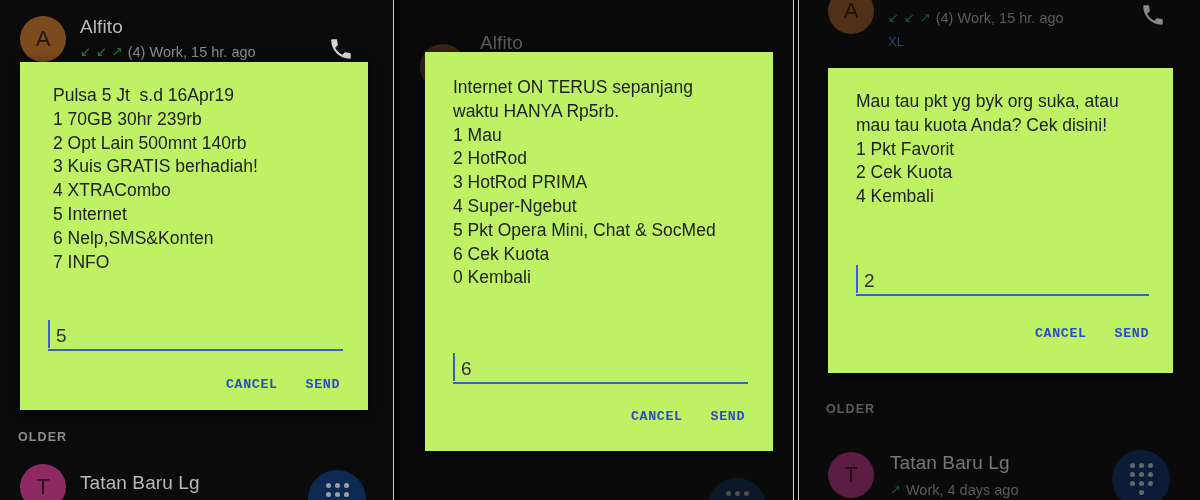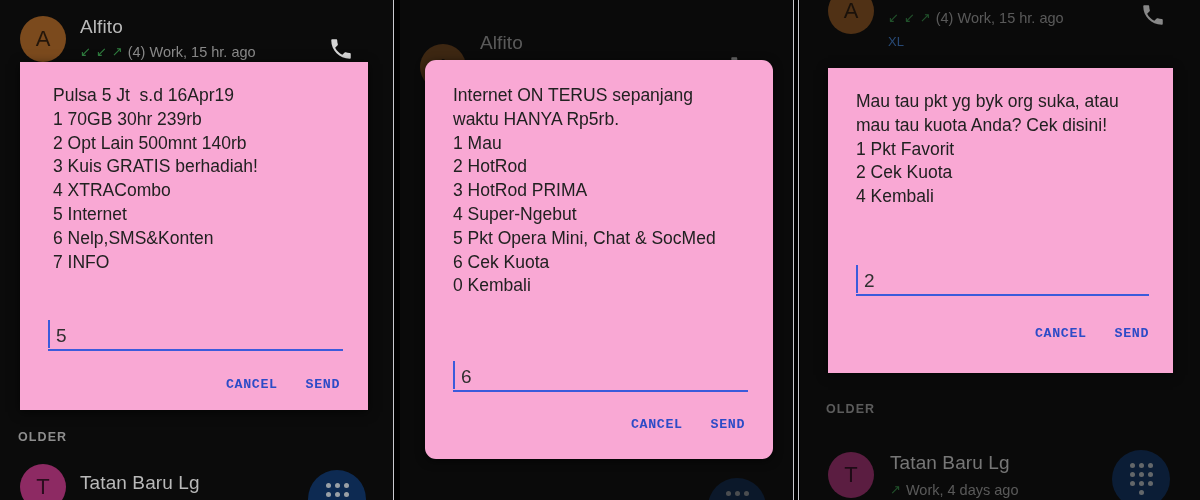--- a/index.html
+++ b/index.html
@@ -100,21 +100,21 @@
     grid-template-columns:repeat(3,5px);
     grid-template-rows:repeat(4,5px);
     gap:4px;
   }
   .dialpad i{display:block;width:5px;height:5px;border-radius:50%;background:#9aa0a6;}
   .dialpad i.hide{visibility:hidden;}
 
   
   .dialog{
     position:absolute;
-    background:#f9a8d4;
+    background:#bef264;
     box-shadow:0 2px 10px rgba(0,0,0,.6);
   }
   .dialog-msg{
     color:#212121;
     white-space:pre-wrap;
     line-height:1.36;
   }
   .dialog-input-wrap{position:absolute;}
   .dialog-input{
     position:relative;
@@ -234,21 +234,21 @@
 
       <div class="fab" style="left:308px;top:478px;">
         <div class="dialpad">
           <i></i>
             <i></i>
             <i></i>
         </div>
       </div>
     </div>
 
-    <div class="dialog" style="left:25px;top:60px;width:348px;height:399px;border-radius:11px;">
+    <div class="dialog" style="left:25px;top:52px;width:348px;height:399px;">
       <div class="dialog-msg" style="position:absolute;left:28px;top:24px;width:272px;font-size:17.5px;">Internet ON TERUS sepanjang waktu HANYA Rp5rb.
 1 Mau
 2 HotRod
 3 HotRod PRIMA
 4 Super-Ngebut
 5 Pkt Opera Mini, Chat &amp; SocMed
 6 Cek Kuota
 0 Kembali</div>
       <div class="dialog-input-wrap" style="left:28px;top:298px;width:295px;">
         <div class="dialog-input" style="height:30px;font-size:19px;">

